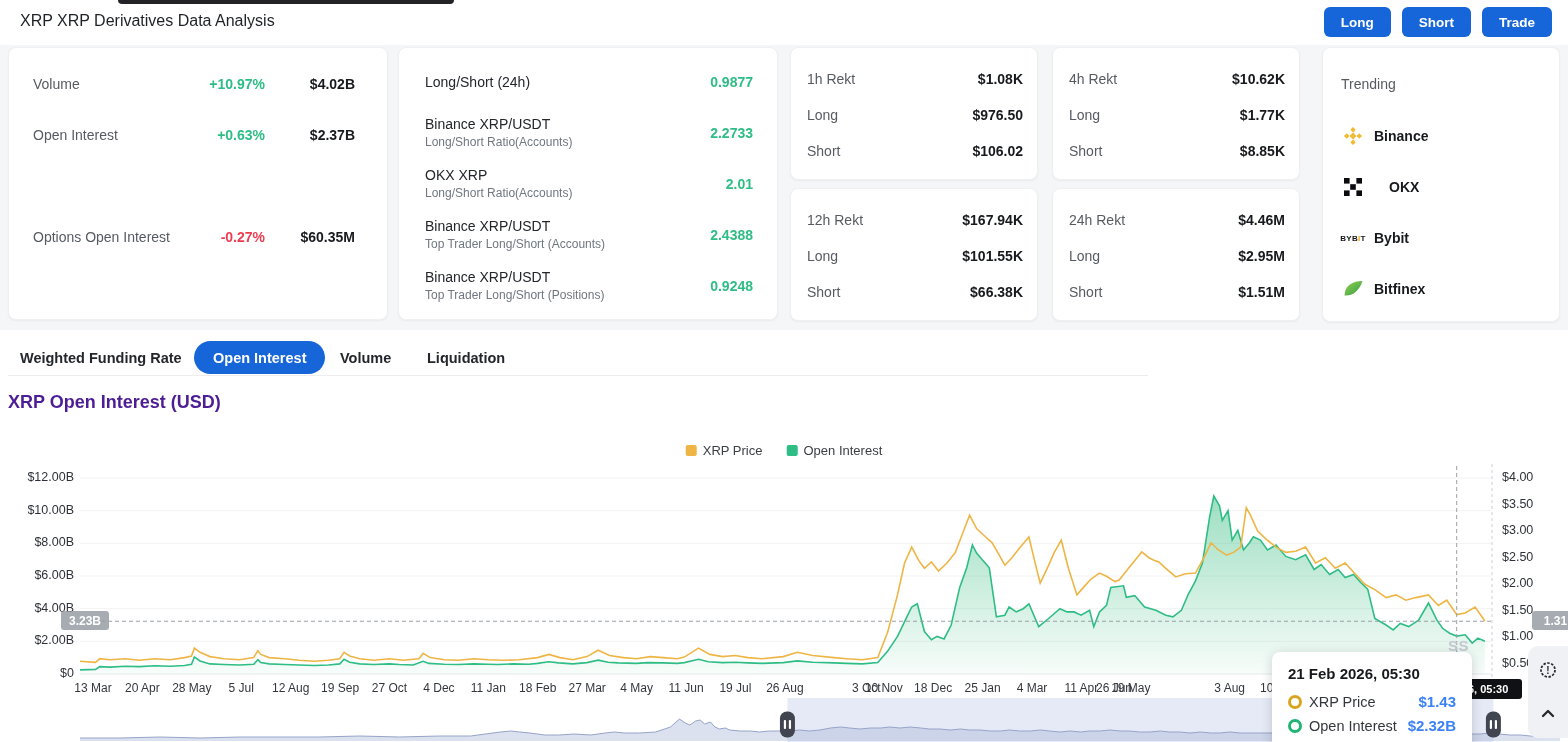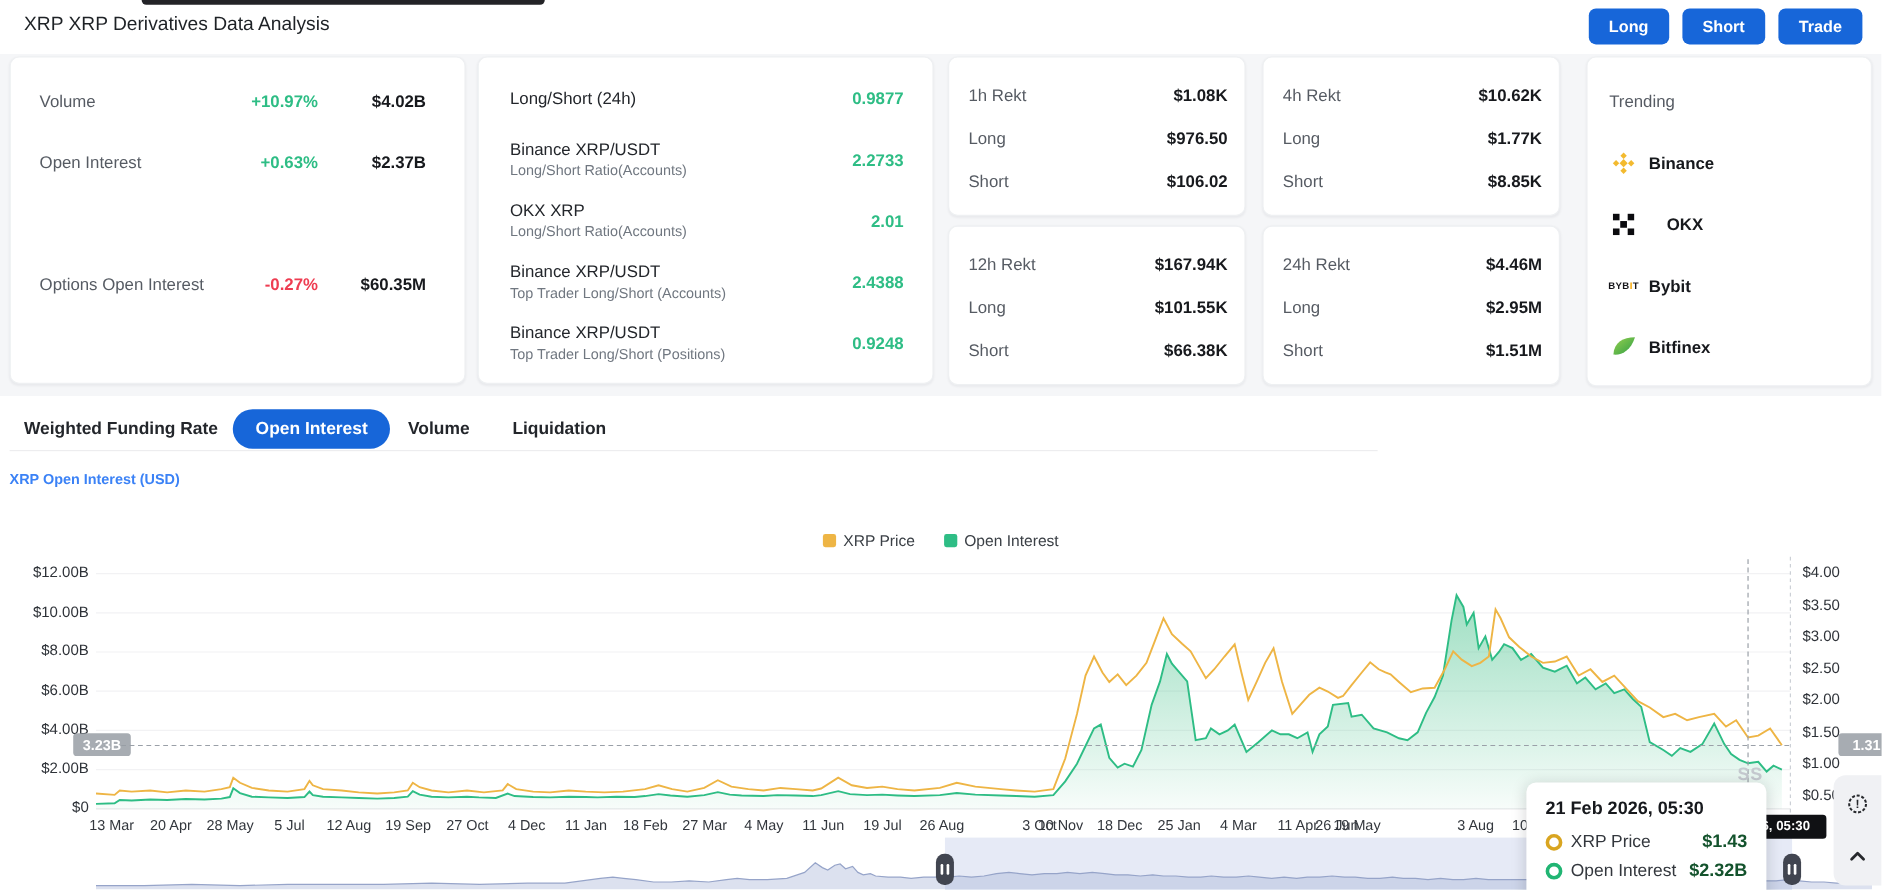--- a/index.html
+++ b/index.html
@@ -35,21 +35,21 @@
   #trend-title{position:absolute;left:18px;top:28px;font-size:14px;color:#565b63;}
   .titem{position:absolute;left:18px;height:24px;display:flex;align-items:center;gap:9px;cursor:pointer;}
   .titem .tname{font-size:14px;font-weight:700;color:#17191d;}
   .bybit-txt{font-size:8px;font-weight:800;letter-spacing:.3px;color:#141419;}
   .bybit-txt .oi{color:#f7a600;}
   
   #tabs{position:absolute;left:0;top:338px;width:1568px;height:38px;background:#fff;}
   .tab{position:absolute;top:3px;height:33px;display:flex;align-items:center;font-size:14.5px;font-weight:700;color:#23262b;cursor:pointer;}
   .tab.active{background:#1766d9;color:#fff;border-radius:17px;padding:0 19px;}
   #tab-underline{position:absolute;left:8px;top:375px;width:1140px;height:1px;background:#ededef;}
-  #section-title{position:absolute;left:8px;top:392px;font-size:12px;font-weight:700;color:#3b82f6;}
+  #section-title{position:absolute;left:8px;top:392px;font-size:18px;font-weight:700;color:#4c1d95;}
   
   #legend{position:absolute;left:50%;transform:translateX(-50%);top:443px;display:flex;gap:24px;}
   .litem{display:flex;align-items:center;gap:6px;cursor:pointer;}
   .lsq{width:11px;height:11px;border-radius:2px;}
   .ltxt{font-size:13px;color:#3b4046;}
   
   .ylab{position:absolute;font-size:12.5px;color:#2e3238;}
   .ylab.left{width:56px;text-align:right;left:18px;}
   .ylab.right{left:1502px;}
   .xlab{position:absolute;top:681px;font-size:12px;color:#33373d;transform:translateX(-50%);white-space:nowrap;}
@@ -62,21 +62,21 @@
   #xcross-badge{position:absolute;left:1398px;top:679px;width:124px;height:20px;background:#101114;border-radius:3px;
                 color:#fff;font-size:11px;font-weight:700;display:flex;align-items:center;justify-content:center;
                 white-space:nowrap;z-index:4;overflow:hidden;}
   
   #tooltip{position:absolute;left:1272px;top:652px;width:200px;height:104px;background:#fff;border-radius:8px;
            box-shadow:0 2px 12px rgba(15,20,30,.18);z-index:10;padding:13px 16px;box-sizing:border-box;}
   #tooltip .tt{font-size:15px;font-weight:700;color:#17191d;margin-bottom:11px;}
   .trow{display:flex;align-items:center;gap:7px;margin-bottom:7px;}
   .tdot{width:8px;height:8px;border-radius:50%;background:#fff;border:3px solid #000;box-sizing:content-box;}
   .tlbl{flex:1;font-size:14.5px;color:#33373d;}
-  .tval{font-size:15px;font-weight:700;color:#14532d;}
+  .tval{font-size:15px;font-weight:700;color:#3b82f6;}
   
   #chart-toolbar{position:absolute;left:1528px;top:646px;width:40px;height:92px;background:#f0f1f4;
                  border-radius:10px 0 0 10px;z-index:12;}
   .tbtn{position:absolute;left:0;width:40px;height:44px;display:flex;align-items:center;justify-content:center;cursor:pointer;}
   svg text{font-family:"Liberation Sans",sans-serif;}
 </style>
 </head>
 <body>
 
 <div id="header">

